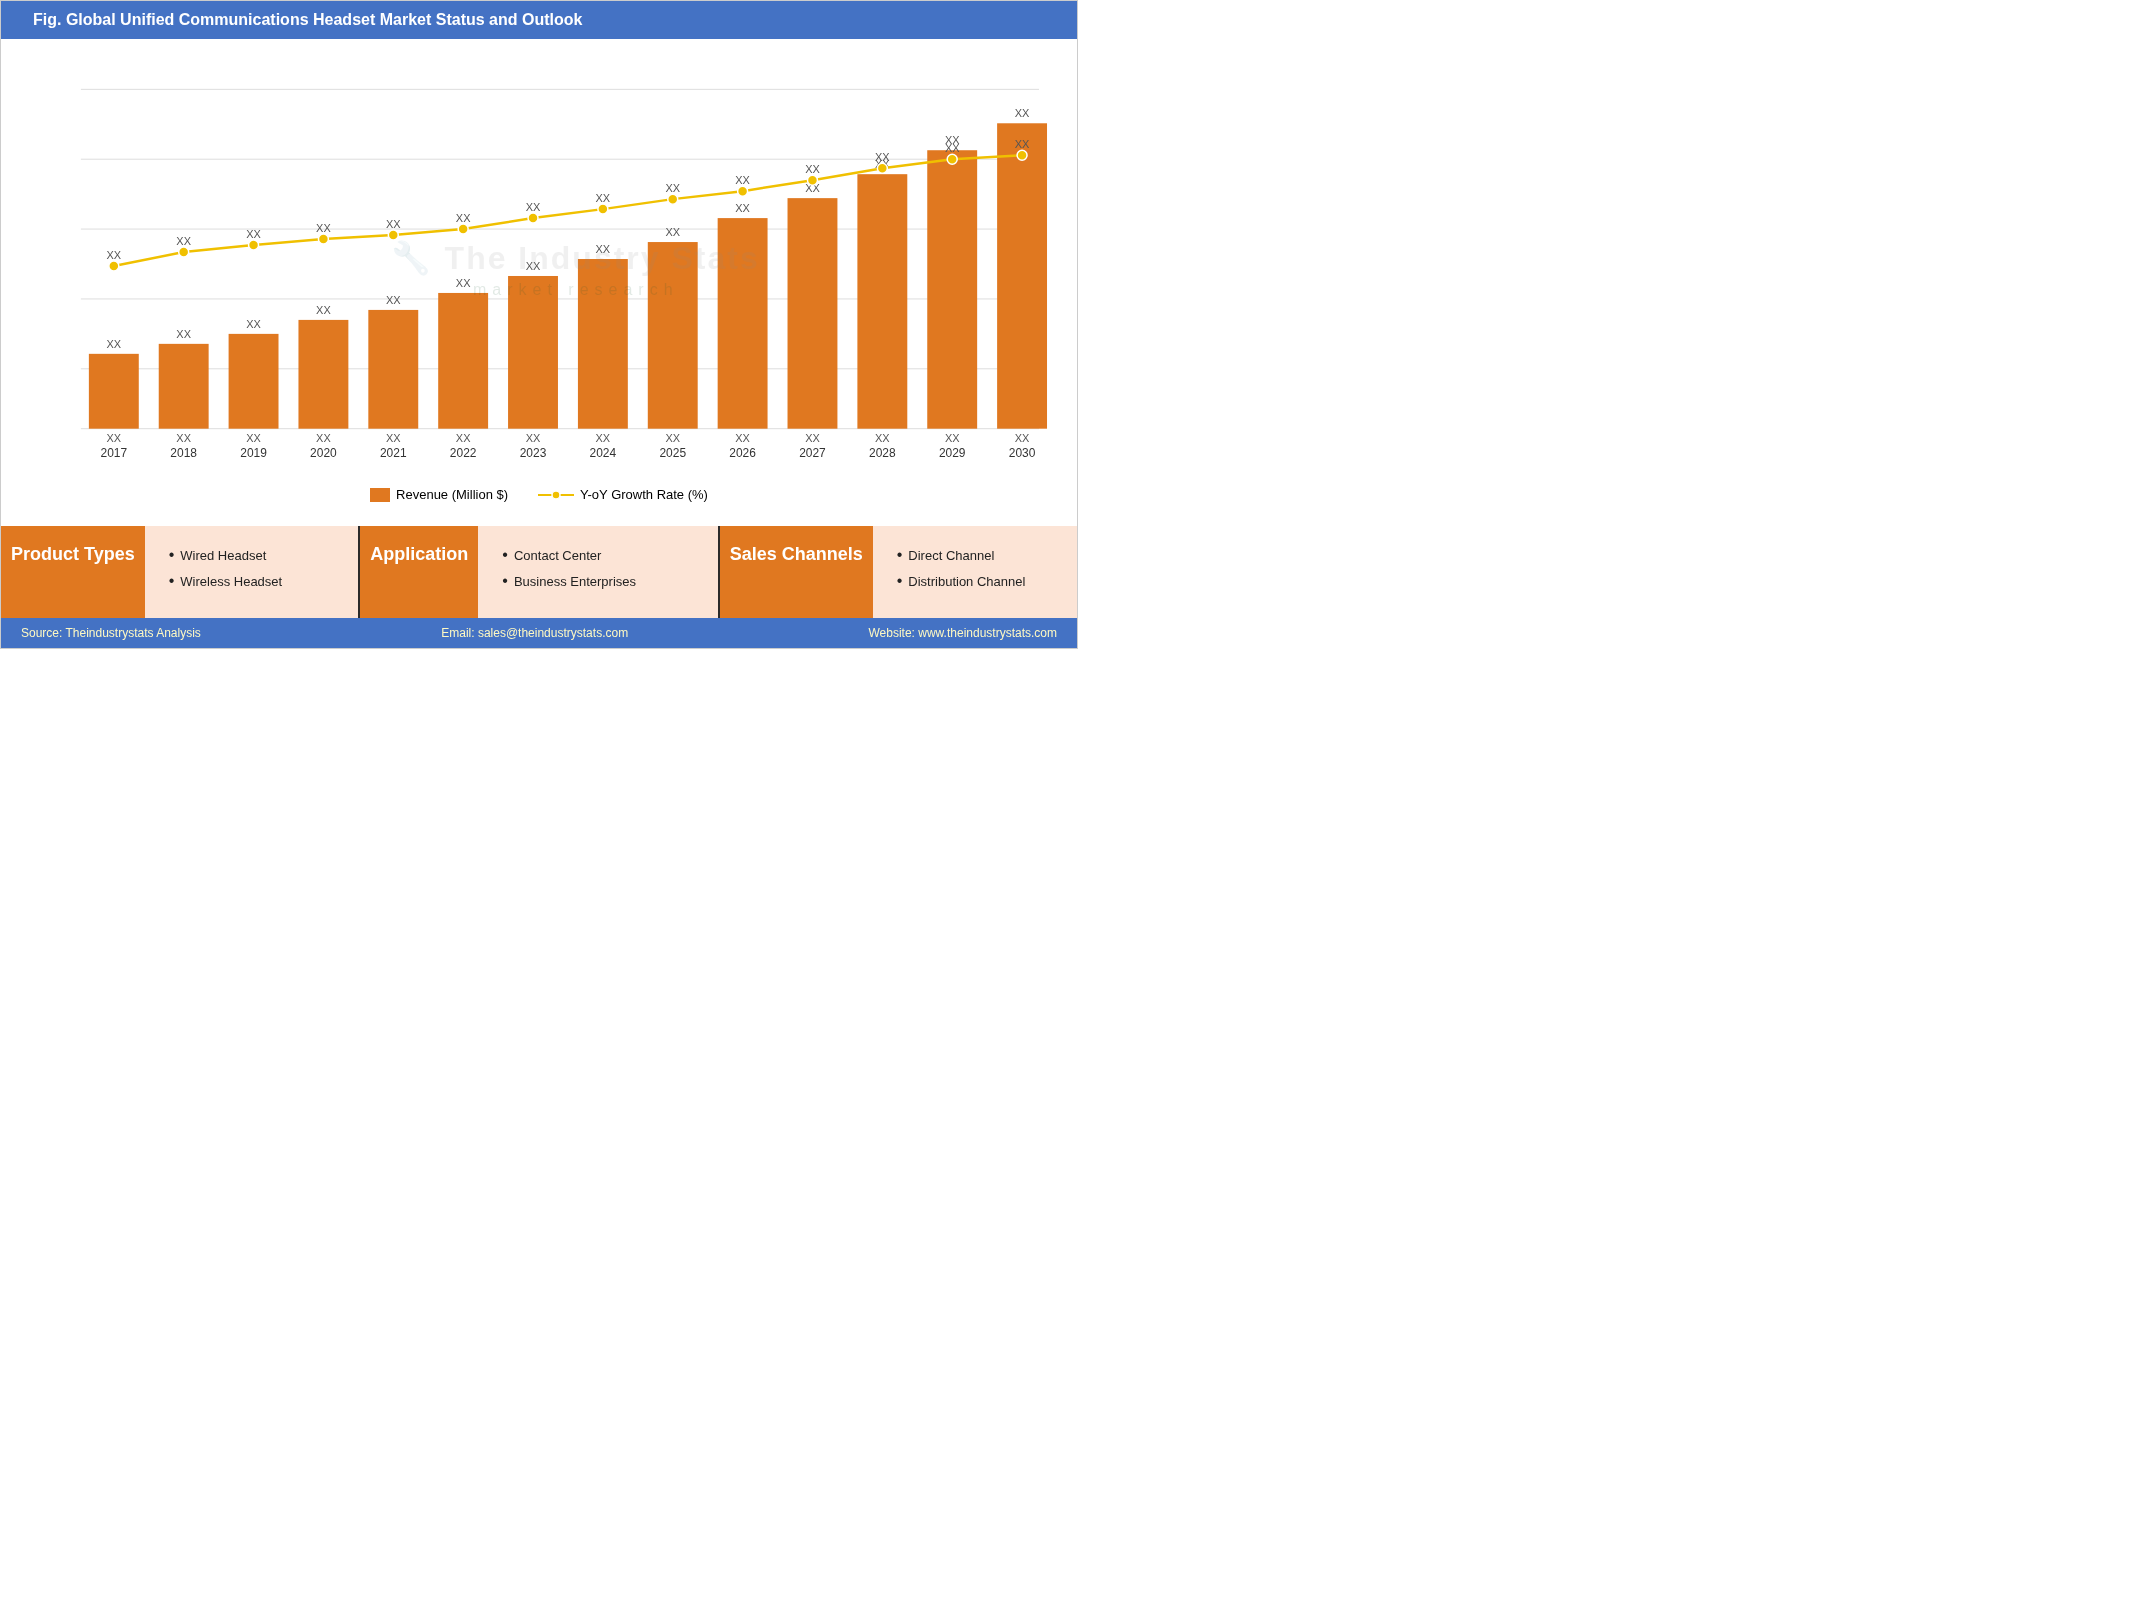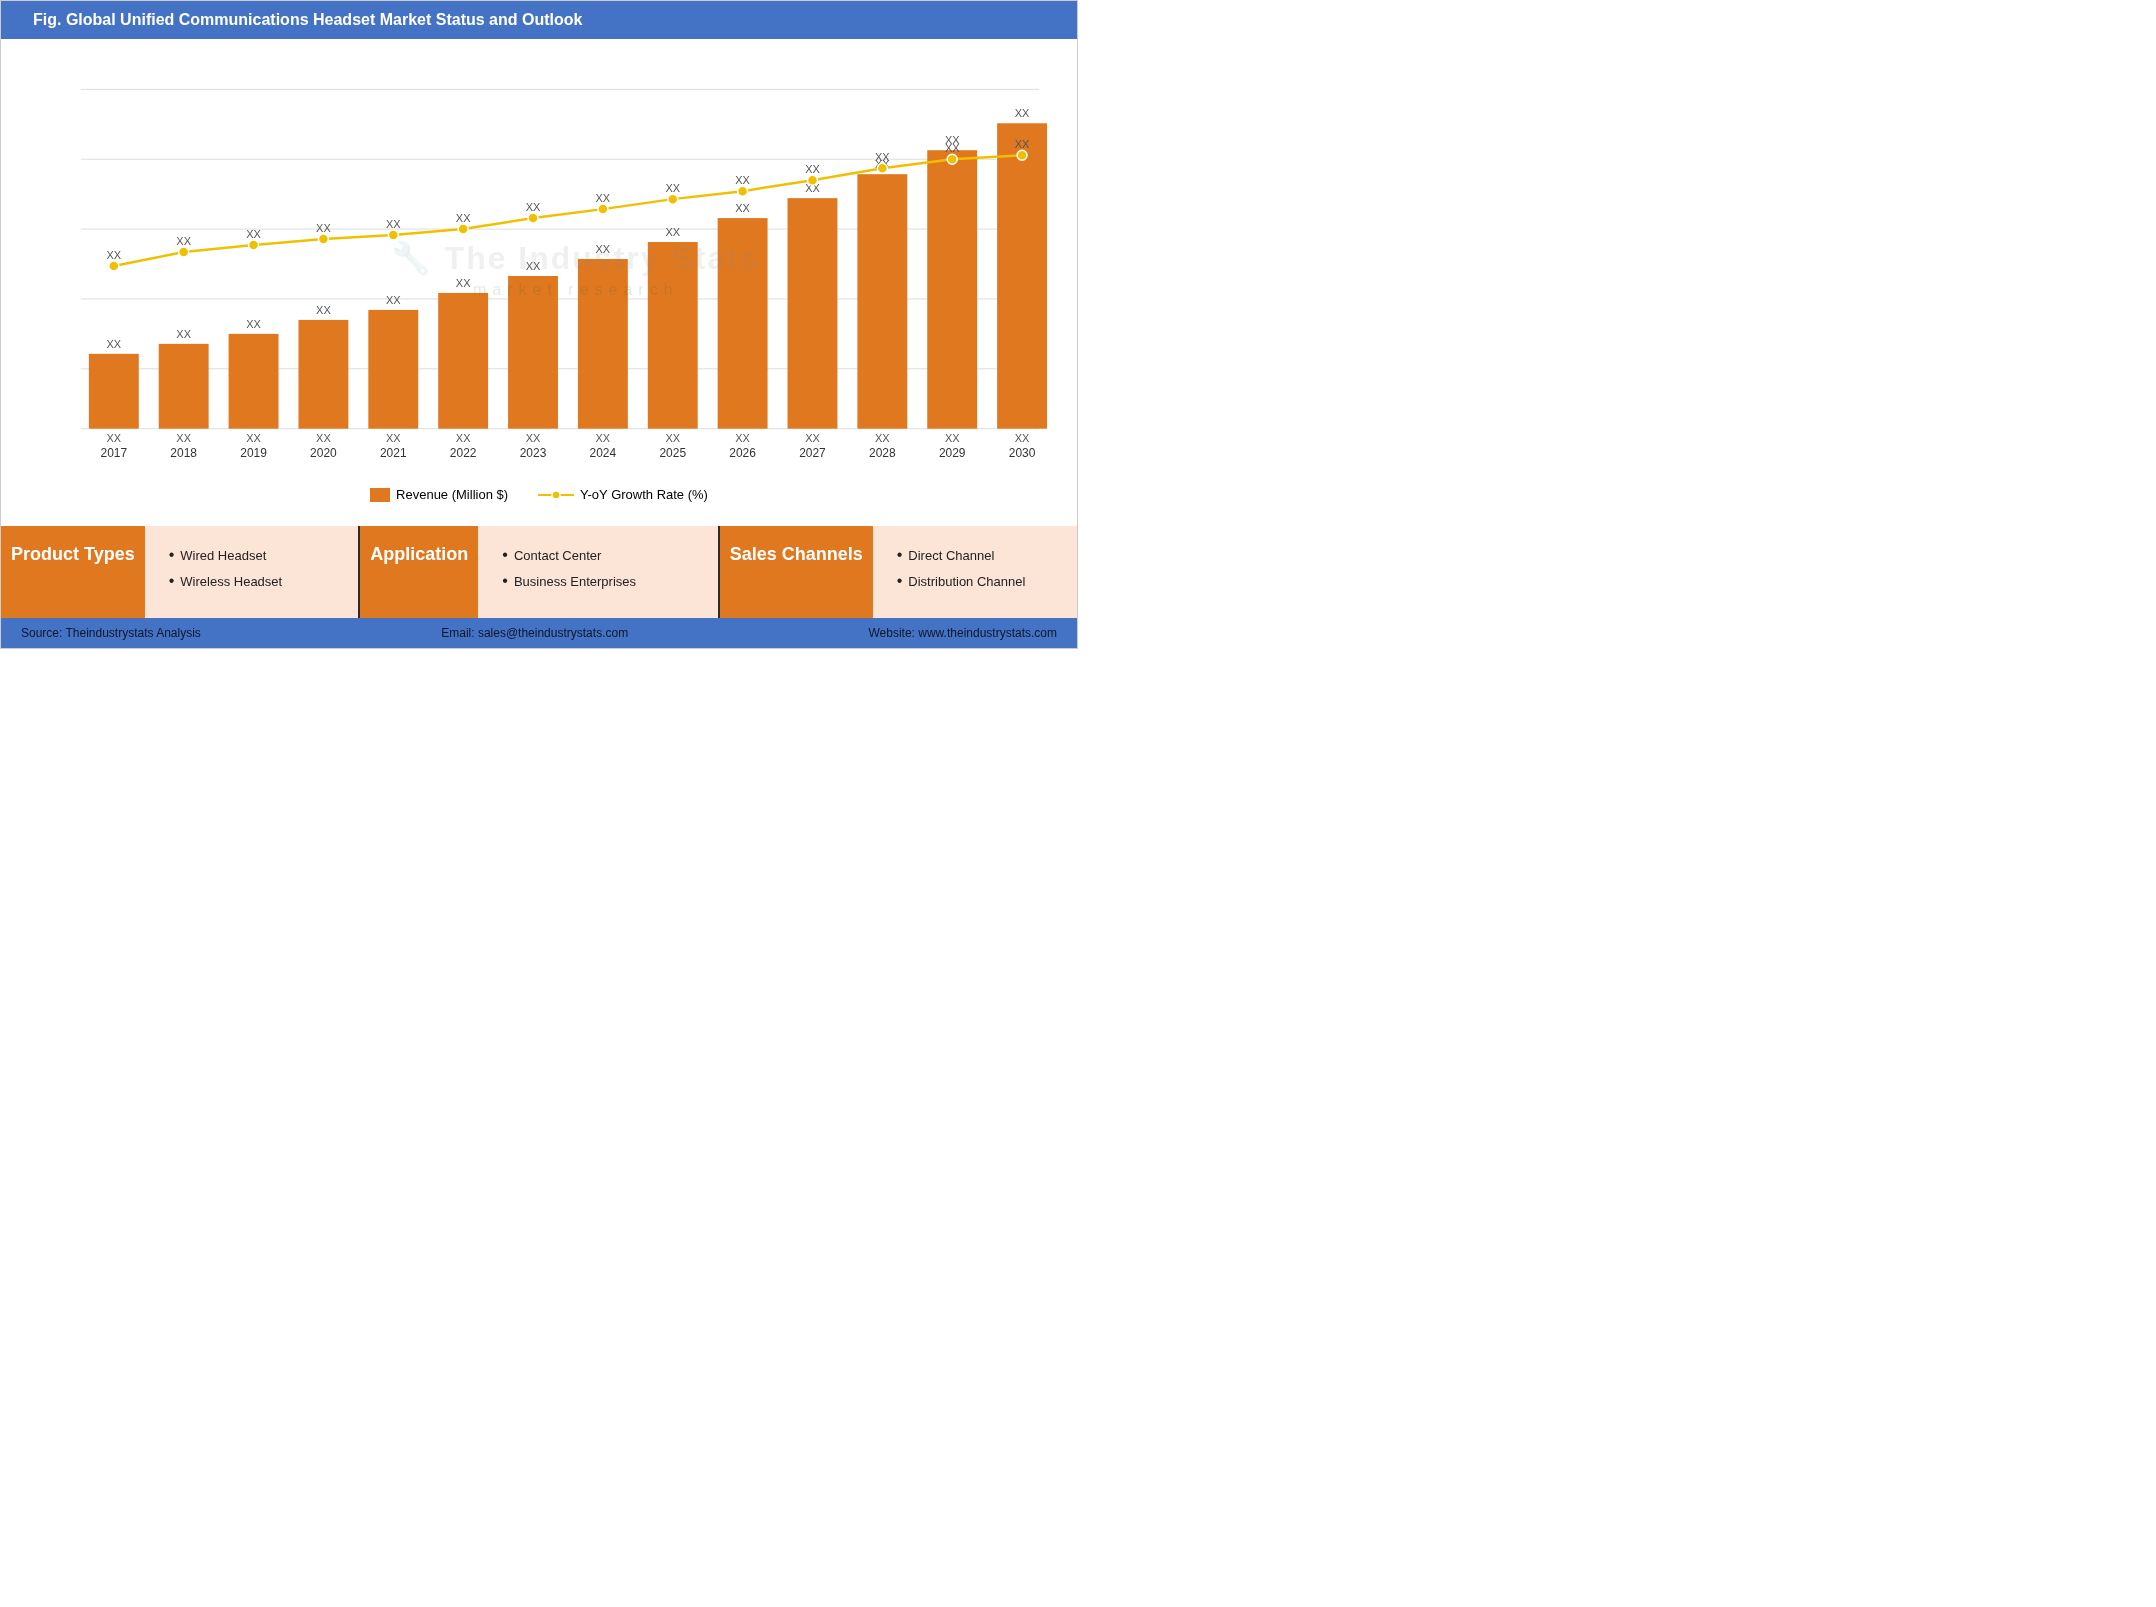--- a/index.html
+++ b/index.html
@@ -113,21 +113,21 @@
       margin-bottom: 8px;
       color: #222;
     }
 
     
     .footer {
       background: #4472c4;
       display: flex;
       justify-content: space-between;
       padding: 8px 20px;
-      color: #0f172a;
+      color: #fef9c3;
       font-size: 12px;
     }
 
     .watermark {
       position: absolute;
       top: 50%;
       left: 50%;
       transform: translate(-40%, -50%);
       opacity: 0.12;
       pointer-events: none;

